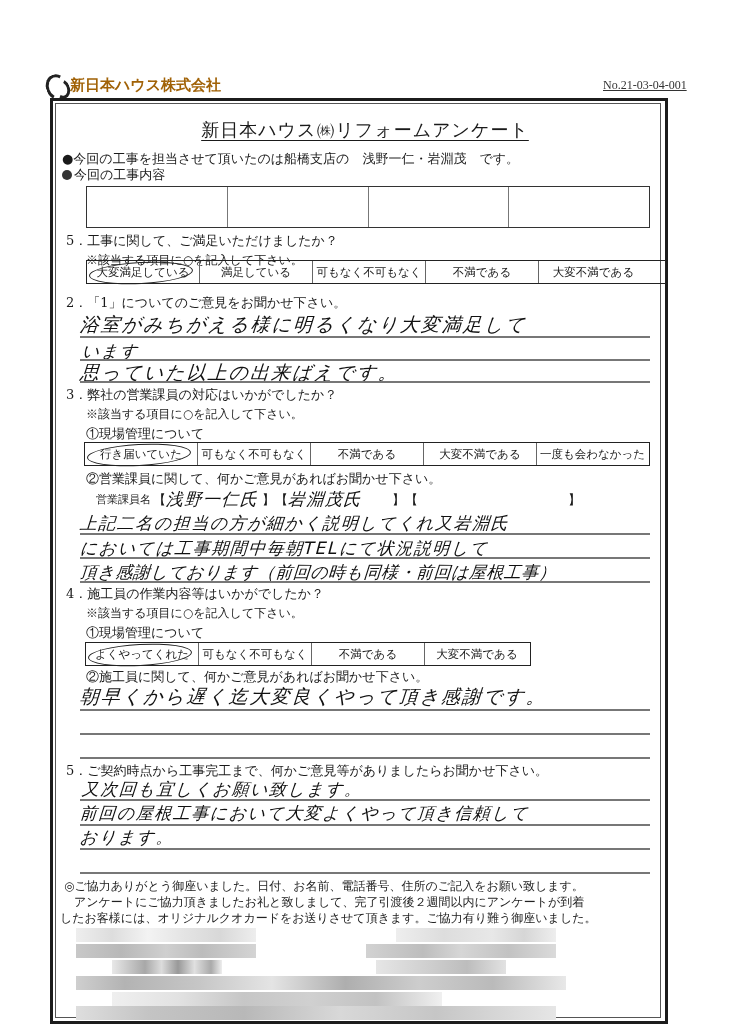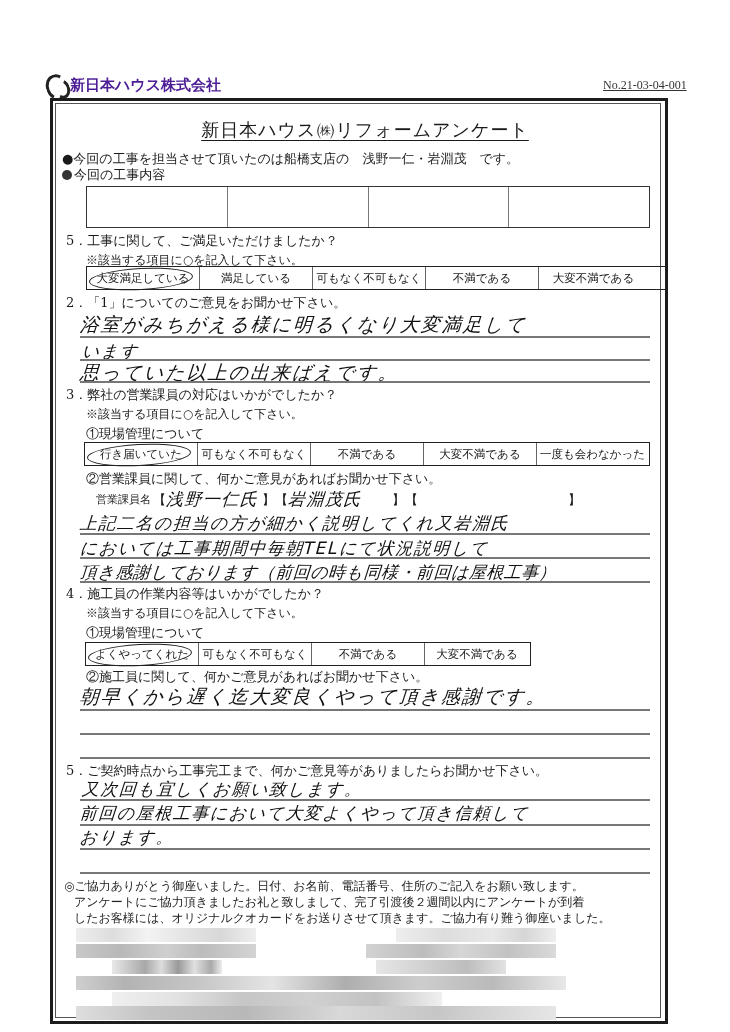--- a/index.html
+++ b/index.html
@@ -10,21 +10,21 @@
 
   
   .logo { left: 46px; top: 72px; height: 26px; display: flex; align-items: center; }
   .logo-mark { width: 22px; height: 22px; position: relative; margin-right: 2px; }
   .logo-mark::before, .logo-mark::after {
     content: ""; position: absolute; border: 3px solid #222; border-radius: 50%;
     border-right-color: transparent; border-bottom-color: transparent;
   }
   .logo-mark::before { width: 16px; height: 20px; left: 0; top: 0; transform: rotate(-20deg); }
   .logo-mark::after { width: 10px; height: 14px; left: 8px; top: 5px; transform: rotate(160deg); }
-  .logo-text { font-family: "DejaVu Sans", sans-serif; font-size: 15px; font-weight: bold; color: #4c1d95; letter-spacing: 0px; }
+  .logo-text { font-family: "DejaVu Sans", sans-serif; font-size: 15px; font-weight: bold; color: #a16207; letter-spacing: 0px; }
   .docno { left: 556px; top: 78px; font-size: 12px; text-decoration: underline; color: #333; font-family: "Liberation Serif", serif; margin-left: 47px; }
 
   
   .frame-outer { left: 50px; top: 98px; width: 618px; height: 926px; border: 3px solid #1c1c1c; }
   .frame-inner { left: 55px; top: 103px; width: 606px; height: 915px; border: 1px solid #555; }
 
   .title { left: 0; width: 730px; top: 118px; text-align: center; font-size: 18px; letter-spacing: 1px; }
   .title span { text-decoration: underline; text-underline-offset: 4px; }
 
   .line-text { font-size: 13px; white-space: nowrap; }
@@ -84,21 +84,21 @@
   <div class="work-cell">
       <span></span>
     </div>
   <div class="work-cell">
       <span></span>
     </div>
 </div>
 
 <div class="abs line-text" style="left:66px; top:232px;">5．工事に関して、ご満足いただけましたか？</div>
 <div class="abs small-text" style="left:86px; top:252px;">※該当する項目に○を記入して下さい。</div>
-<div class="abs rating" style="left:86px; top:266px; width:580px;">
+<div class="abs rating" style="left:86px; top:260px; width:580px;">
   <div class="cell circled" style="width:113px;">大変満足している</div>
   <div class="cell" style="width:113px;">満足している</div>
   <div class="cell" style="width:113px;">可もなく不可もなく</div>
   <div class="cell" style="width:113px;">不満である</div>
   <div class="cell" style="width:109px;">大変不満である</div>
 </div>
 
 <div class="abs line-text" style="left:66px; top:294px;">2．「1」についてのご意見をお聞かせ下さい。</div>
 <div class="abs hw" style="left:80px; top:312px;">浴室がみちがえる様に明るくなり大変満足して</div>
 <div class="abs rule" style="top:336px;"></div>
@@ -154,21 +154,21 @@
 <div class="abs hw hw-s" style="left:82px; top:778px;">又次回も宜しくお願い致します。</div>
 <div class="abs rule" style="top:799px;"></div>
 <div class="abs hw hw-s" style="left:80px; top:802px;">前回の屋根工事において大変よくやって頂き信頼して</div>
 <div class="abs rule" style="top:824px;"></div>
 <div class="abs hw hw-s" style="left:80px; top:826px;">おります。</div>
 <div class="abs rule" style="top:848px;"></div>
 <div class="abs rule" style="top:872px;"></div>
 
 <div class="abs small-text" style="left:64px; top:878px;">◎ご協力ありがとう御座いました。日付、お名前、電話番号、住所のご記入をお願い致します。</div>
 <div class="abs small-text" style="left:74px; top:894px;">アンケートにご協力頂きましたお礼と致しまして、完了引渡後２週間以内にアンケートが到着</div>
-<div class="abs small-text" style="left:74px; top:910px;">したお客様には、オリジナルクオカードをお送りさせて頂きます。ご協力有り難う御座いました。</div>
+<div class="abs small-text" style="left:60px; top:910px;">したお客様には、オリジナルクオカードをお送りさせて頂きます。ご協力有り難う御座いました。</div>
 
 <div class="abs blur-block">
   <div class="px" style="left:0; top:2px; width:180px; background:linear-gradient(90deg,#eee,#ddd 20%,#f3f3f3 40%,#e4e4e4 60%,#d8d8d8 80%,#eee);"></div>
   <div class="px" style="left:320px; top:2px; width:160px; background:linear-gradient(90deg,#eee,#ddd 30%,#e8e8e8 60%,#d6d6d6 80%,#eee);"></div>
   <div class="px" style="left:0; top:18px; width:180px; background:linear-gradient(90deg,#c8c8c8,#b8b8b8 25%,#cfcfcf 50%,#bcbcbc 70%,#d4d4d4);"></div>
   <div class="px" style="left:290px; top:18px; width:190px; background:linear-gradient(90deg,#d2d2d2,#bdbdbd 30%,#d6d6d6 50%,#c2c2c2 75%,#dadada);"></div>
   <div class="px" style="left:36px; top:34px; width:110px; background:linear-gradient(90deg,#e8e8e8,#a8a8a8 30%,#dcdcdc 45%,#999 60%,#e0e0e0 75%,#aaa 90%,#eee);"></div>
   <div class="px" style="left:300px; top:34px; width:130px; background:linear-gradient(90deg,#e6e6e6,#cfcfcf 40%,#bdbdbd 70%,#e2e2e2);"></div>
   <div class="px" style="left:0; top:50px; width:490px; background:linear-gradient(90deg,#cfcfcf,#b3b3b3 10%,#c6c6c6 25%,#e4e4e4 40%,#aeaeae 55%,#cdcdcd 70%,#bababa 85%,#e8e8e8);"></div>
   <div class="px" style="left:36px; top:66px; width:330px; background:linear-gradient(90deg,#efefef,#e2e2e2 20%,#c6c6c6 40%,#d0d0d0 60%,#c2c2c2 80%,#f0f0f0);"></div>

